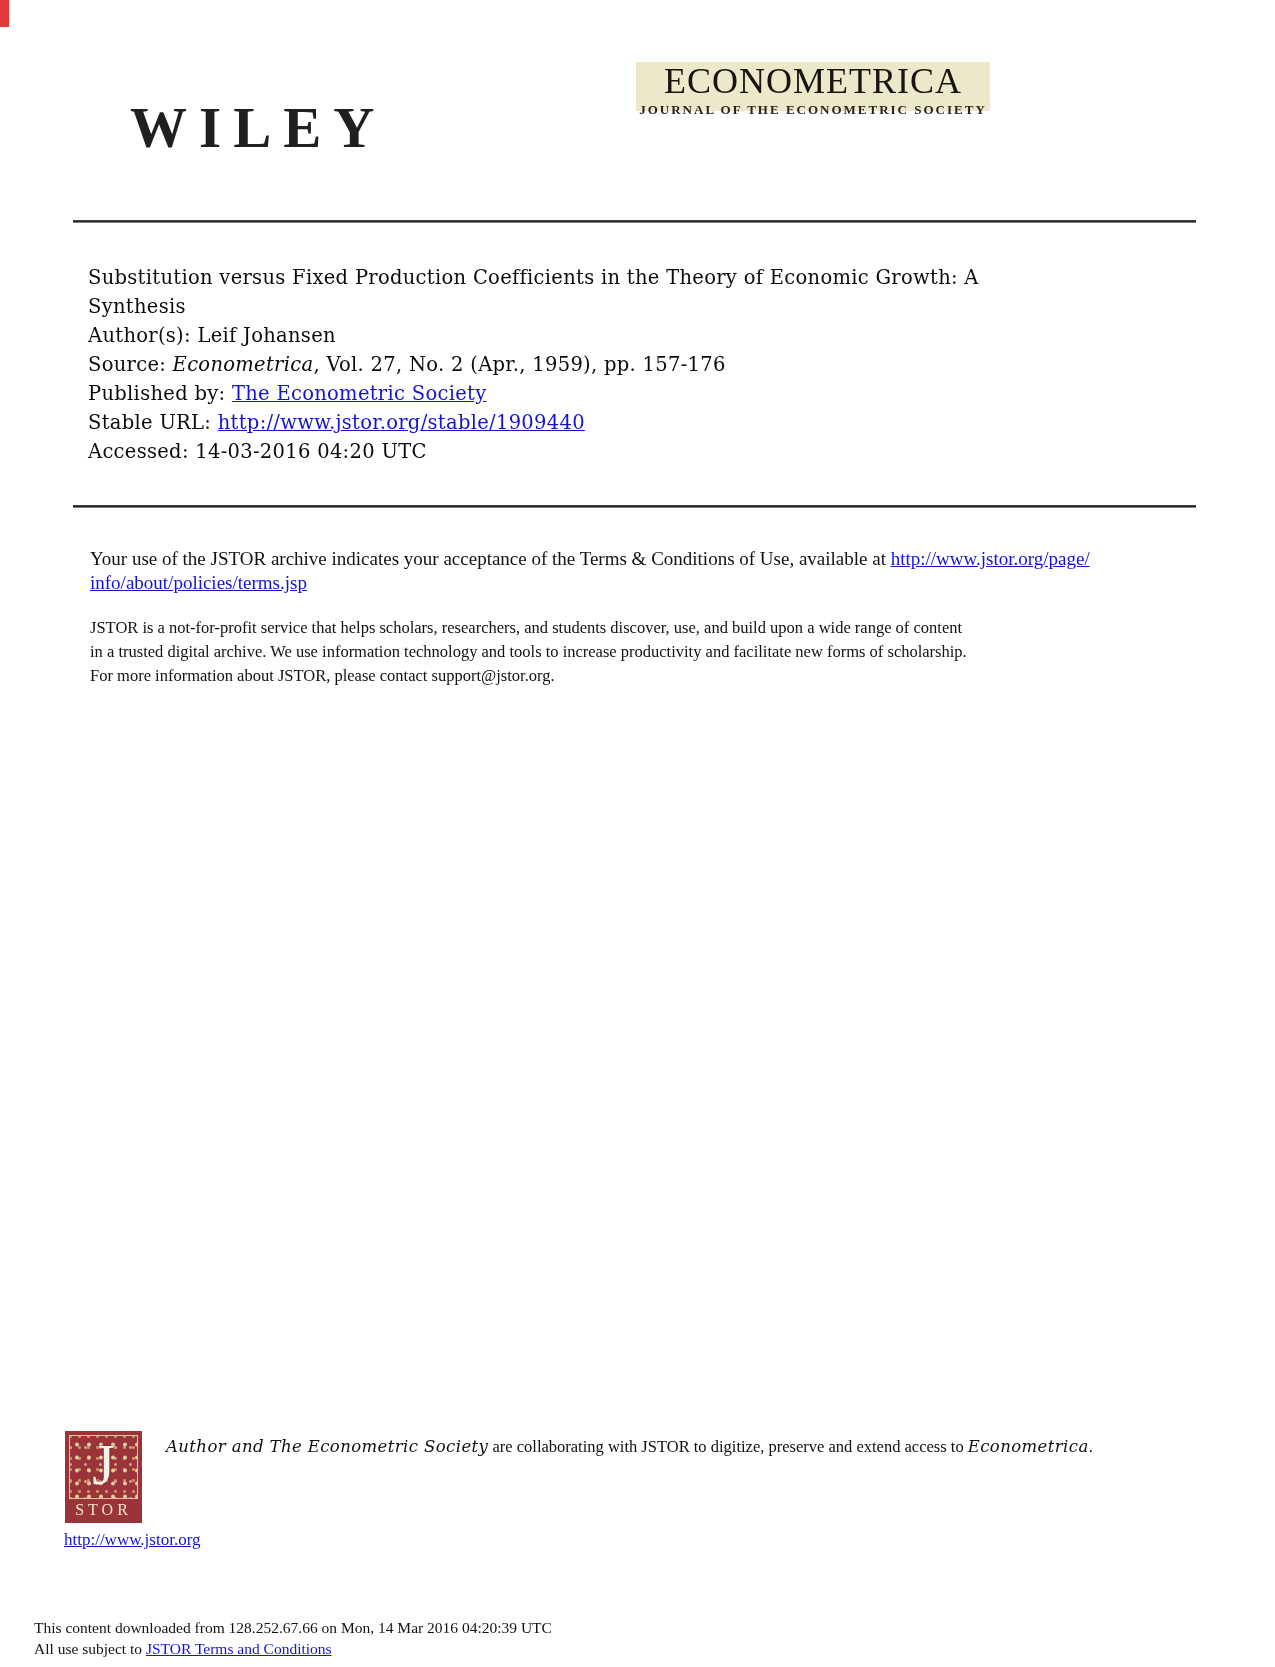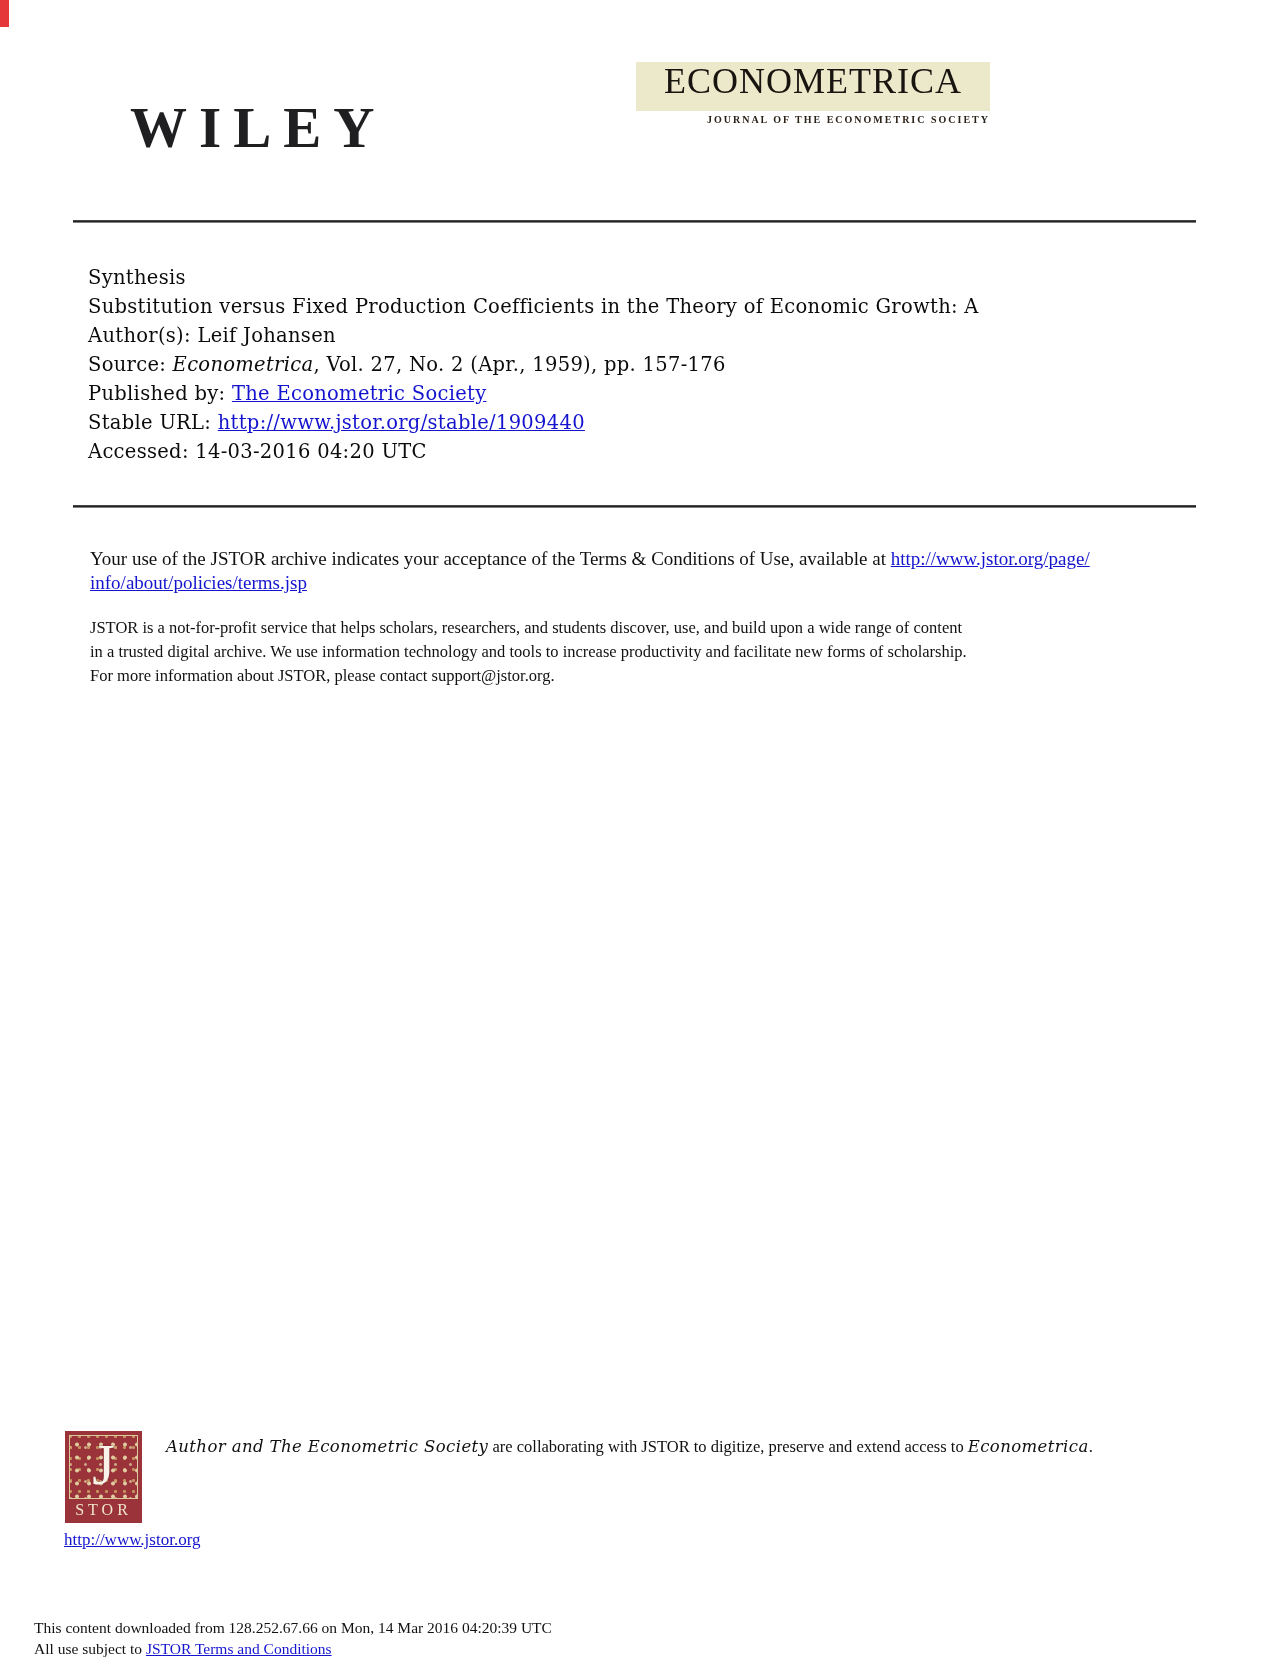--- a/index.html
+++ b/index.html
@@ -10,21 +10,21 @@
 
   
   .corner-mark { position:absolute; left:0; top:0; width:9px; height:27px; background:#e5383b; }
 
   
   .wiley { position:absolute; left:130px; top:99px; font-family:"Liberation Serif", serif; font-size:57px; line-height:1; letter-spacing:12px; color:#1f1f21; font-weight:600; }
 
   
   .econ { position:absolute; left:636px; top:62px; width:354px; height:49px; background:#ece9cb; text-align:center; padding-top:2px; }
   .econ-title { font-family:"Liberation Serif", serif; font-size:36px; line-height:34px; color:#181410; letter-spacing:1px; font-weight:500; }
-  .econ-sub { font-family:"Liberation Serif", serif; font-size:10px; letter-spacing:2px; color:#2a2118; font-weight:bold; margin-top:16px;text-align:right; }
+  .econ-sub { font-family:"Liberation Serif", serif; font-size:13px; letter-spacing:2px; color:#2a2118; font-weight:bold; margin-top:4px; }
 
   
   .rule { position:absolute; left:73px; width:1123px; height:3px; background:linear-gradient(#555,#1d1d1d 55%,#b9b9b9); }
   .rule1 { top:220px; }
   .rule2 { top:505px; }
 
   
   .citation { position:absolute; left:88px; top:263px; font-size:19.5px; line-height:29px; letter-spacing:0.3px; color:#0b0b0b; }
   .it { font-style:italic; }
 
@@ -65,22 +65,22 @@
   <div class="wiley">WILEY</div>
 
   <div class="econ">
     <div class="econ-title">ECONOMETRICA</div>
     <div class="econ-sub">JOURNAL OF THE ECONOMETRIC SOCIETY</div>
   </div>
 
   <div class="rule rule1"></div>
 
   <div class="citation">
+    <div>Substitution versus Fixed Production Coefficients in the Theory of Economic Growth: A</div>
     <div>Synthesis</div>
-    <div>Substitution versus Fixed Production Coefficients in the Theory of Economic Growth: A</div>
     <div>Author(s): Leif Johansen</div>
     <div><span>Source: </span><span class="it">Econometrica</span><span>, Vol. 27, No. 2 (Apr., 1959), pp. 157-176</span></div>
     <div><span>Published by: </span><a class="link" href="#">The Econometric Society</a></div>
     <div><span>Stable URL: </span><a class="link" href="#">http://www.jstor.org/stable/1909440</a></div>
     <div>Accessed: 14-03-2016 04:20 UTC</div>
   </div>
 
   <div class="rule rule2"></div>
 
   <div class="terms"><span>Your use of the JSTOR archive indicates your acceptance of the Terms &amp; Conditions of Use, available at </span><a class="link" href="#">http://www.jstor.org/page/</a><br><a class="link" href="#">info/about/policies/terms.jsp</a></div>

